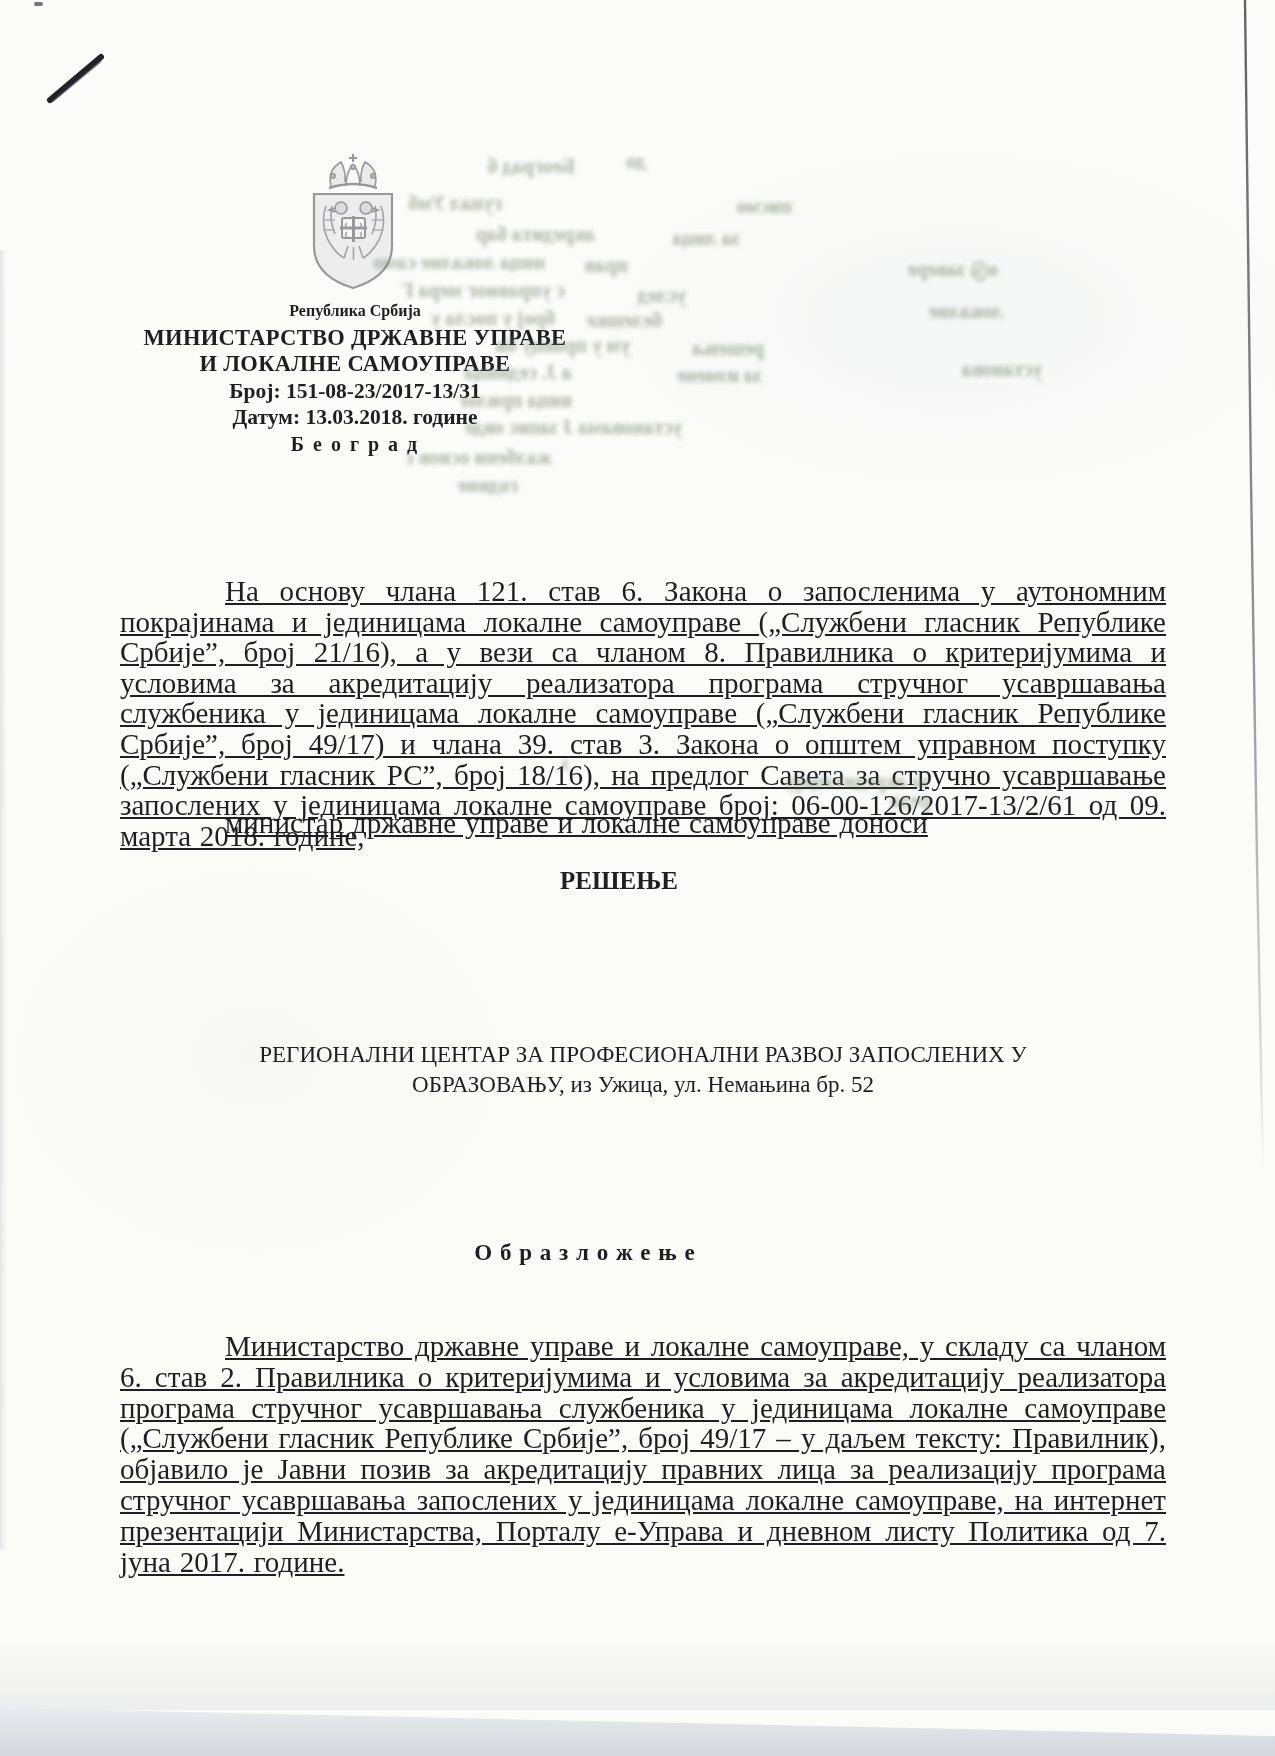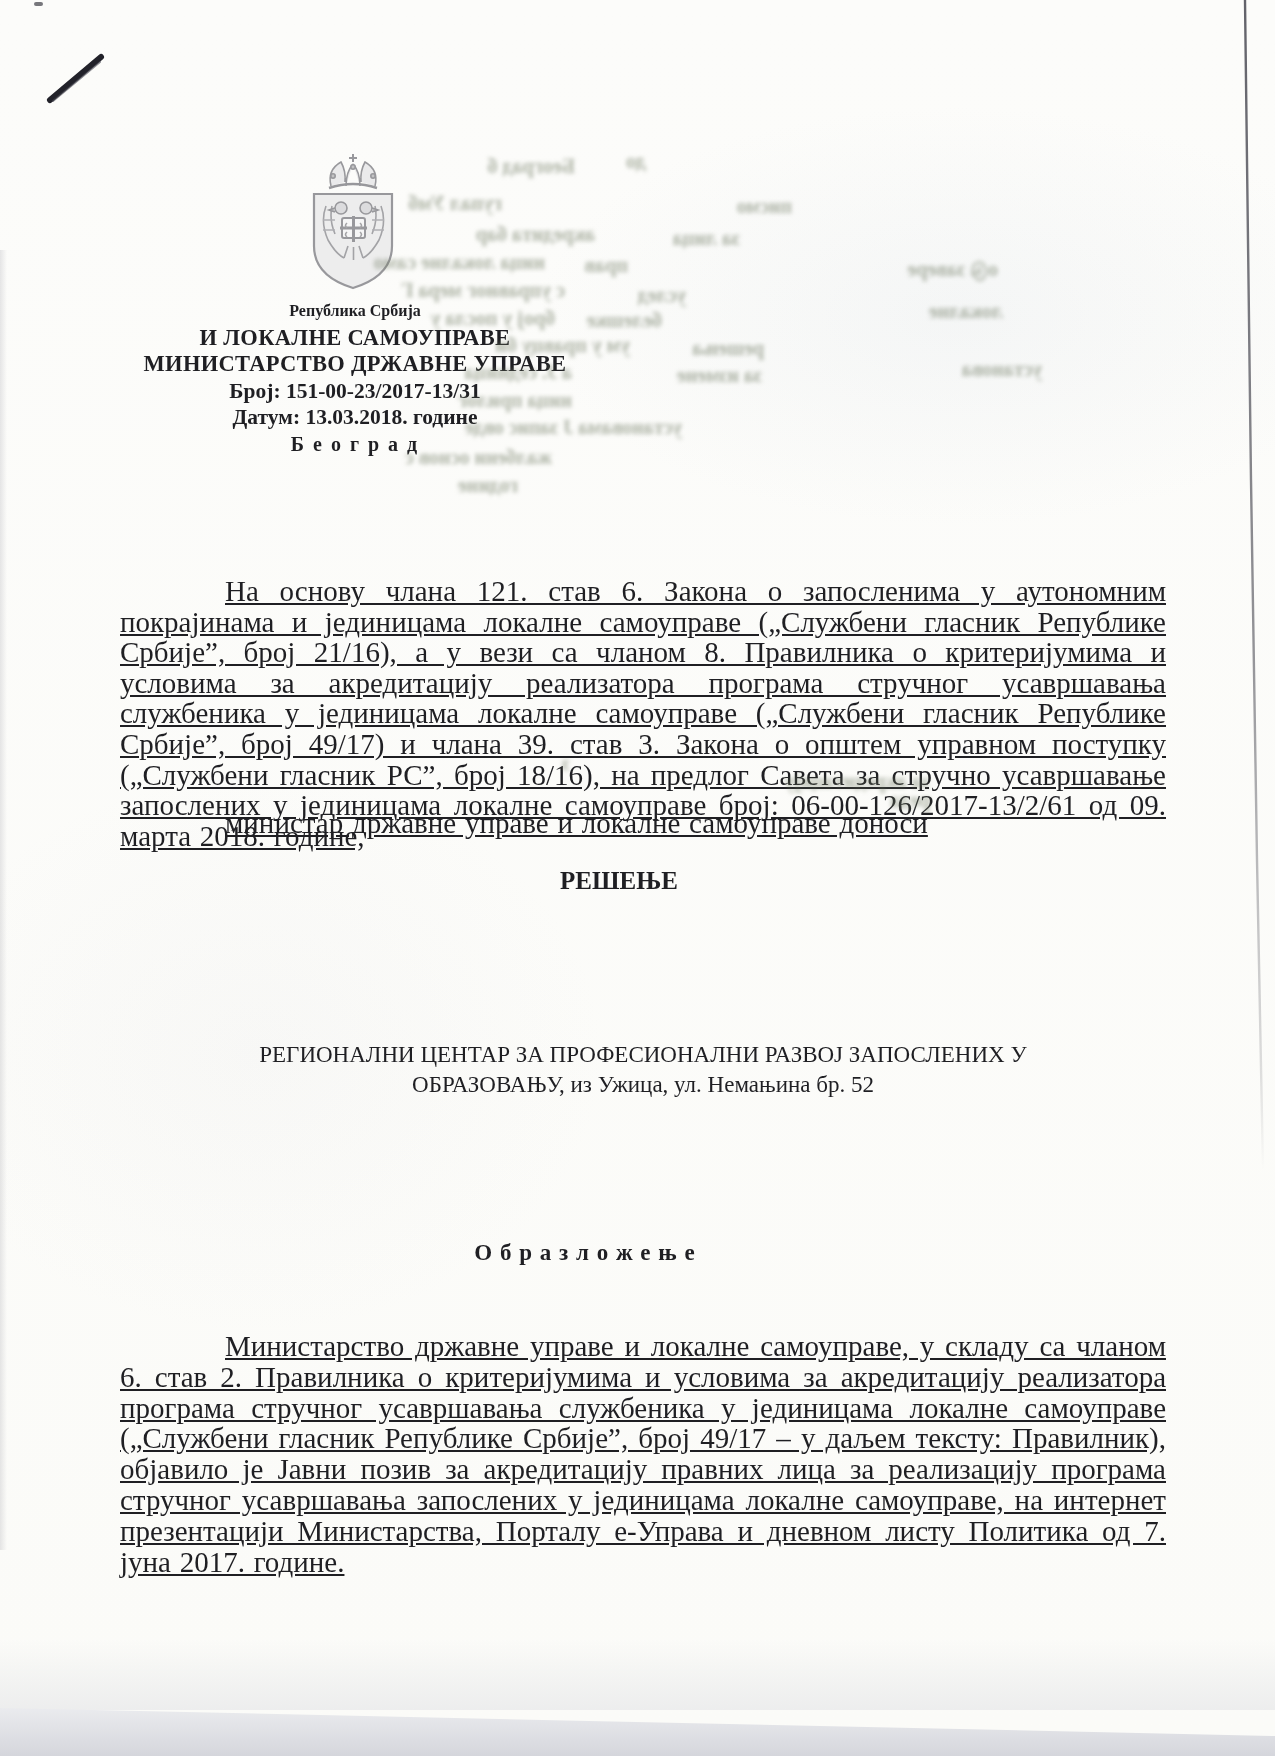--- a/index.html
+++ b/index.html
@@ -125,23 +125,23 @@
       <rect x="49" y="68" width="23" height="20" rx="2" fill="#f6f6f6" stroke-width="2"></rect>
       <path d="M60.5,66 v26 M47,78 h27" stroke-width="3" stroke="#8e8e92"></path>
       <path d="M54,73 q-3,2.5 0,5 M67,73 q3,2.5 0,5 M54,82 q-3,2.5 0,5 M67,82 q3,2.5 0,5" stroke="#9a9a9e"></path>
 
       <path d="M55,96 l-4,12 M60.5,97 v13 M66,96 l4,12" stroke="#9a9a9e"></path>
     </g>
   </svg>
 
   <div class="abs hdr">
     <div class="country">Република Србија</div>
+    <div class="ministry">МИНИСТАРСТВО ДРЖАВНЕ УПРАВЕ</div>
     <div class="ministry">И ЛОКАЛНЕ САМОУПРАВЕ</div>
-    <div class="ministry">МИНИСТАРСТВО ДРЖАВНЕ УПРАВЕ</div>
-    <div class="meta">Број: 151-00-23/2017-13/31</div>
+    <div class="meta">Број: 151-08-23/2017-13/31</div>
     <div class="meta">Датум: 13.03.2018. године</div>
     <div class="city">Б е о г р а д</div>
   </div>
 
   <p class="abs para indent preamble">На основу члана 121. став 6. Закона о запосленима у аутономним покрајинама и јединицама локалне самоуправе („Службени гласник Републике Србије”, број 21/16), а у вези са чланом 8. Правилника о критеријумима и условима за акредитацију реализатора програма стручног усавршавања службеника у јединицама локалне самоуправе („Службени гласник Републике Србије”, број 49/17) и члана 39. став 3. Закона о општем управном поступку („Службени гласник РС”, број 18/16), на предлог Савета за стручно усавршавање запослених у јединицама локалне самоуправе број: 06-00-126/2017-13/2/61 од 09. марта 2018. године,</p>
 
   <p class="abs para indent minister">министар државне управе и локалне самоуправе доноси</p>
 
   <div class="abs title-block">
     <div>РЕШЕЊЕ</div>

